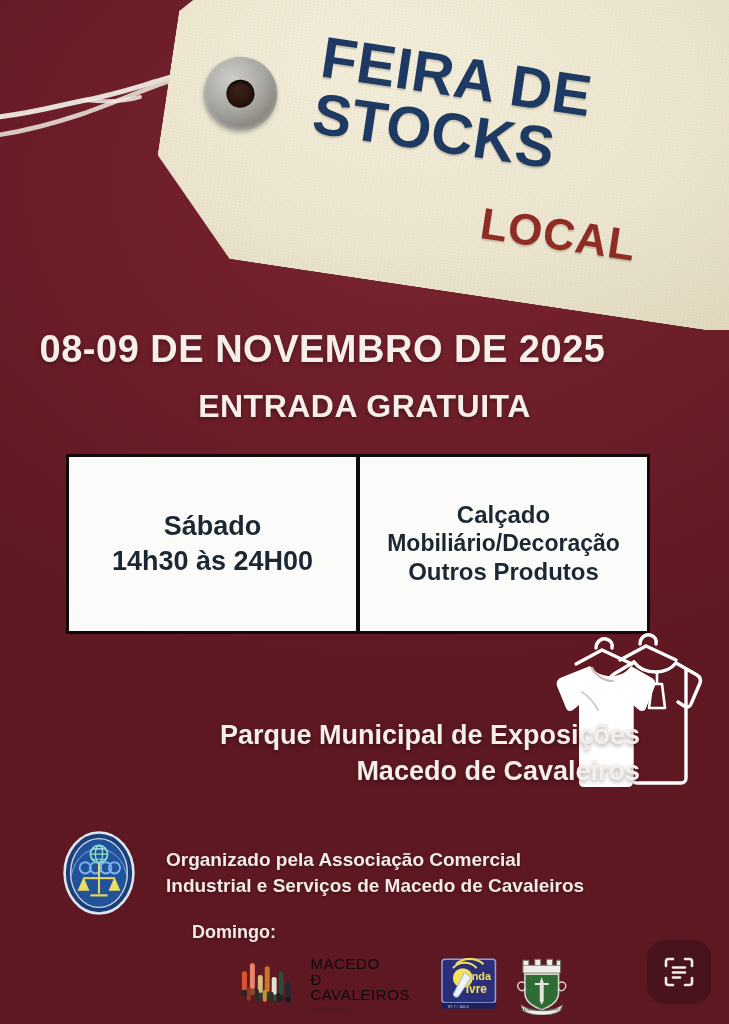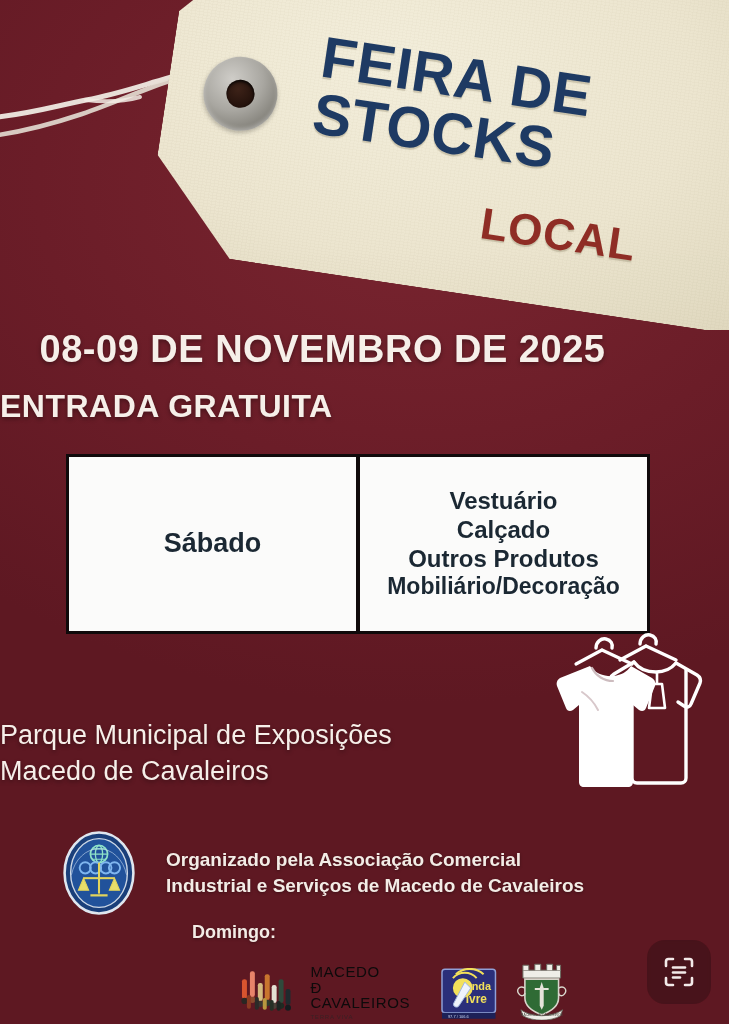--- a/index.html
+++ b/index.html
@@ -110,20 +110,21 @@
     color: #f6efe9;
     font-weight: bold;
     font-size: 38px;
     letter-spacing: .5px;
     text-shadow: 0 2px 4px rgba(0,0,0,.35);
   }
   .free-line {
     position: absolute;
     left: 0; top: 388px;
     width: 729px;
+    text-align: center;
     color: #f6efe9;
     font-weight: bold;
     font-size: 32px;
     letter-spacing: .5px;
     text-shadow: 0 2px 4px rgba(0,0,0,.35);
   }
 
   
   .boxes {
     position: absolute;
@@ -159,23 +160,23 @@
     top: 626px;
     width: 175px;
     height: 178px;
   }
 
   
   .venue {
     position: absolute;
     left: 0; top: 718px;
     width: 640px;
-    text-align: left;
+    text-align: right;
     color: #f6efe9;
-    font-weight: normal;
+    font-weight: bold;
     font-size: 27px;
     line-height: 1.32;
     text-shadow: 0 2px 4px rgba(0,0,0,.35);
   }
 
   
   .org-row {
     position: absolute;
     left: 56px;
     top: 830px;
@@ -203,21 +204,21 @@
     font-size: 18px;
     text-shadow: 0 1px 3px rgba(0,0,0,.35);
   }
   .sponsors {
     position: absolute;
     left: 240px;
     top: 948px;
     width: 330px;
     height: 72px;
     display: flex;
-    align-items: flex-end;
+    align-items: center;
     gap: 16px;
   }
   .sp-macedo { display: flex; align-items: center; gap: 7px; }
   .sp-macedo-text {
     color: #0d0a0b;
     font-size: 15px;
     line-height: 1.04;
     letter-spacing: .6px;
   }
   .sp-macedo-sub {
@@ -271,27 +272,27 @@
     </div>
   </div>
 
   <div class="date-line">08-09 DE NOVEMBRO DE 2025</div>
   <div class="free-line">ENTRADA GRATUITA</div>
 
   <div class="boxes">
 
     <div class="box box-hours">
       <div class="line">Sábado</div>
+      <div class="line">14h30 às 24H00</div>
     </div>
 
     <div class="box box-cats">
-      <div class="line">Vestuário</div>
       <div class="line">Calçado</div>
+      <div class="line wide">Mobiliário/Decoração</div>
       <div class="line">Outros Produtos</div>
-      <div class="line wide">Mobiliário/Decoração</div>
     </div>
   </div>
 
   <svg class="shirts" viewBox="0 0 175 178">
 
     <g fill="none" stroke="#ffffff" stroke-width="3.4" stroke-linejoin="round" stroke-linecap="round">
       <path d="M84,18 c0,-6 5,-10 10,-9 c5,1 7,5 6,9"></path>
       <path d="M90,20 L64,34 M90,20 L120,34"></path>
       <path d="M78,36 c5,7 14,10 22,10 c8,0 15,-3 20,-9"></path>
       <path d="M78,36 L58,48 c-3,2 -4,5 -3,8 l8,20 c1,3 4,4 7,2 l6,-4"></path>

